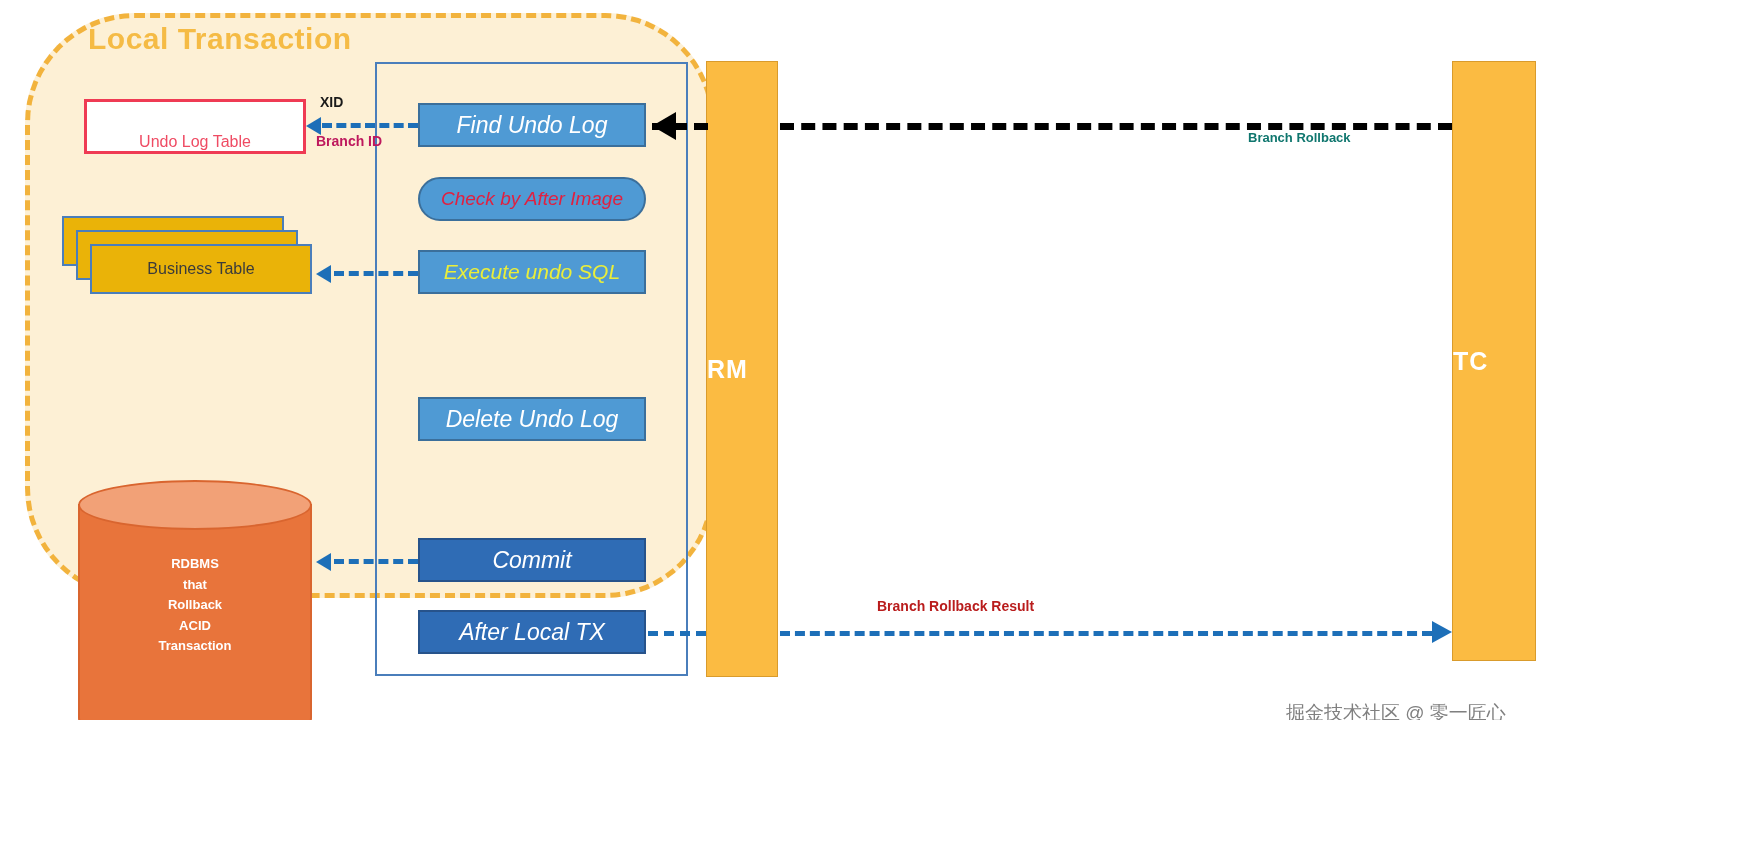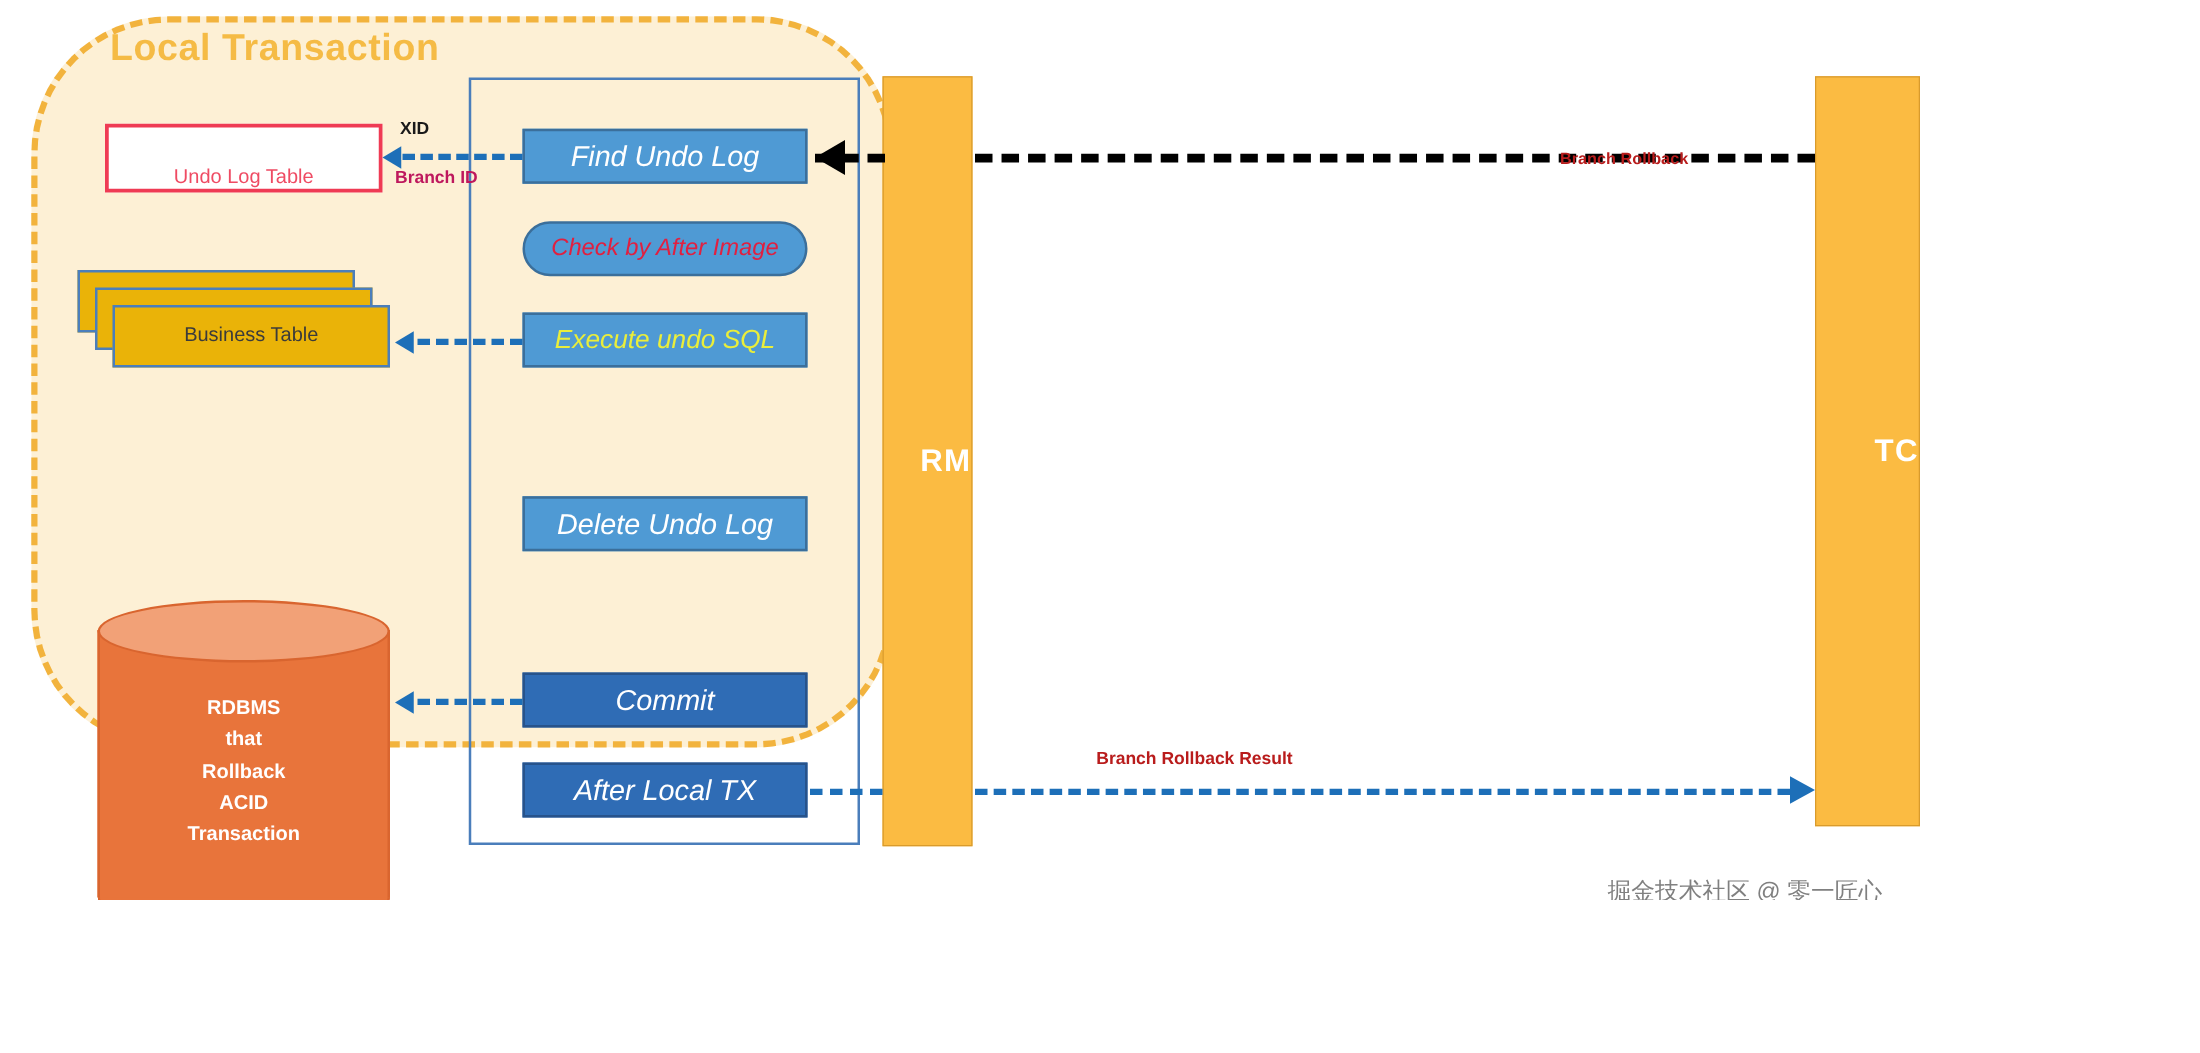--- a/index.html
+++ b/index.html
@@ -52,21 +52,21 @@
     background:#e8743b;border-radius:50%/100%;
     border:2px solid #d9652f;border-top:none;box-sizing:border-box;
   }
   .cyl-top{
     position:absolute;left:0;top:0px;width:234px;height:50px;
     background:#f2a177;border:2px solid #d9652f;border-radius:50%;
     box-sizing:border-box;
   }
   .cyl-label{
     position:absolute;left:0;top:74px;width:234px;
-    text-align:center;color:#ffffff;font-size:16px;font-weight:700;line-height:1.58;
+    text-align:center;color:#ffffff;font-size:13px;font-weight:700;line-height:1.58;
   }
 
   
   .proc-box{
     position:absolute;left:375px;top:62px;width:313px;height:614px;
     background:transparent;border:2px solid #4a7ebb;box-sizing:border-box;
   }
   .step{
     position:absolute;left:418px;width:228px;height:44px;
     display:flex;align-items:center;justify-content:center;
@@ -82,21 +82,21 @@
   .s-find{top:103px;}
   .s-check{top:177px;border-radius:22px;}
   .s-undosql{top:250px;}
   .s-delete{top:397px;}
   .s-commit{top:538px;}
   .s-after{top:610px;}
 
   
   .lane{
     position:absolute;background:#fbbb42;border:1px solid #d99b2c;box-sizing:border-box;
-    display:flex;align-items:center;justify-content:flex-end;
+    display:flex;align-items:center;justify-content:flex-start;
   }
   .lane span{color:#ffffff;font-size:25px;font-weight:700;letter-spacing:1px;}
   .lane-rm{left:706px;top:61px;width:72px;height:616px;}
   .lane-tc{left:1452px;top:61px;width:84px;height:600px;}
 
   
   .dashline{position:absolute;height:0;border-top-style:dashed;}
   .blue-dash{border-top:5px dashed #1d6fb8;}
   .black-dash{border-top:7px dashed #000000;}
 
@@ -113,21 +113,21 @@
   .arrow-left-black{
     position:absolute;width:0;height:0;
     border-top:14px solid transparent;border-bottom:14px solid transparent;
     border-right:24px solid #000000;
   }
 
   
   .edge-label{position:absolute;white-space:nowrap;font-size:14px;font-weight:700;}
   .lbl-xid{left:320px;top:94px;color:#1a1a1a;}
   .lbl-branchid{left:316px;top:133px;color:#be185d;}
-  .lbl-brollback{left:1248px;top:119px;color:#b91c1c;font-size:13px;}
+  .lbl-brollback{left:1248px;top:130px;color:#0f766e;font-size:13px;}
   .lbl-brresult{left:877px;top:598px;color:#b91c1c;font-size:14px;}
 
   .watermark{
     position:absolute;left:1286px;top:700px;
     font-size:19px;color:#808080;white-space:nowrap;
   }
 </style>
 </head>
 <body>
 

